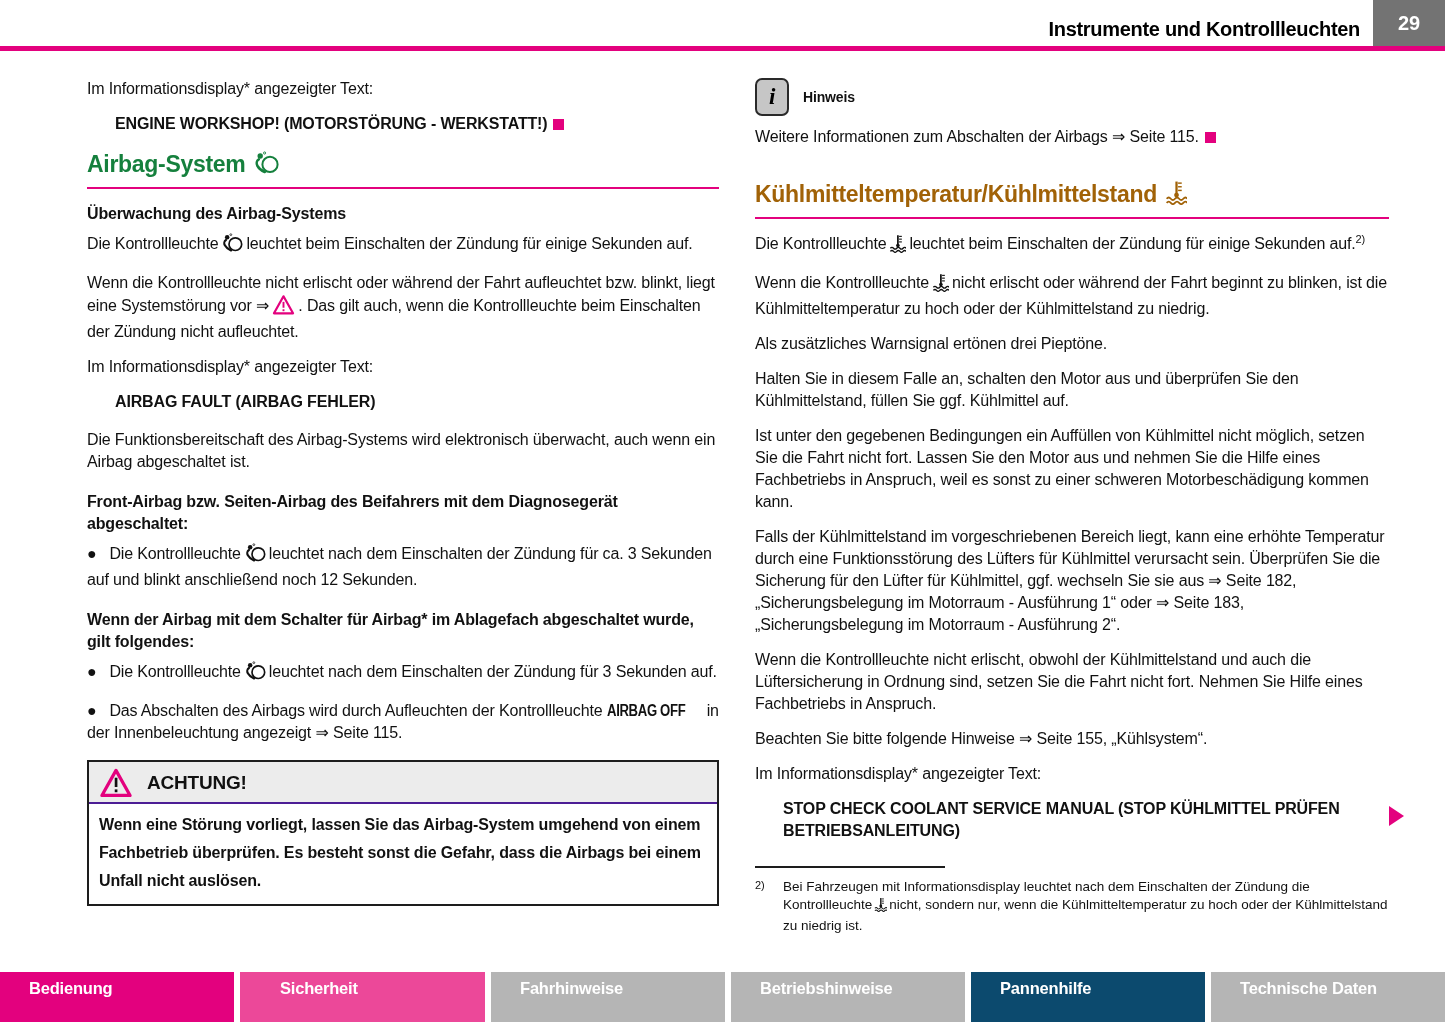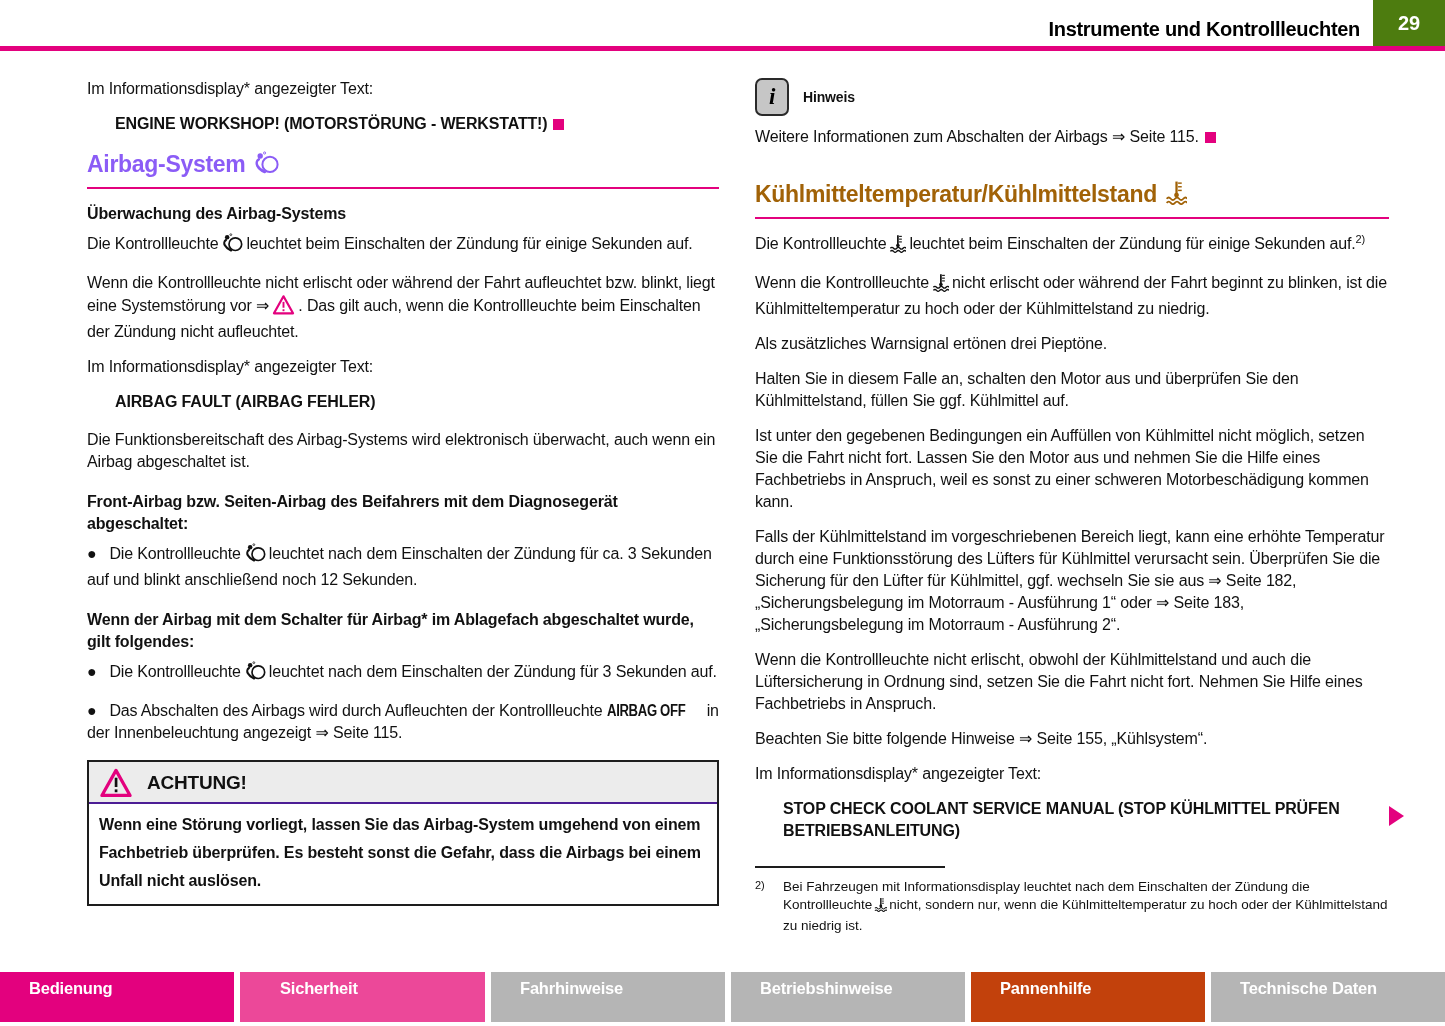--- a/index.html
+++ b/index.html
@@ -88,30 +88,30 @@
       <circle cx="11" cy="14.5" r="2.3" fill="currentColor"></circle>
       <path d="M1.5 18 q2 -2.4 4 0 t4 0 t4 0 t4 0 t4 0" fill="none" stroke="currentColor" stroke-width="1.7"></path>
       <path d="M1.5 22 q2 -2.4 4 0 t4 0 t4 0 t4 0 t4 0" fill="none" stroke="currentColor" stroke-width="1.7"></path>
     </g>
   </defs>
 </svg>
 
 <div class="page">
 
   <div class="hdr-title">Instrumente und Kontrollleuchten</div>
-  <div class="hdr-pagebox acc-bg" style="background: #4d7c0f;">29</div>
+  <div class="hdr-pagebox acc-bg" style="background: #737373;">29</div>
   <div class="hdr-rule acc-bg" style="background: rgb(227, 1, 126);"></div>
 
   <div class="col col-left">
 
     <p class="intro">Im Informationsdisplay* angezeigter Text:</p>
 
     <p class="display-line"><span>ENGINE WORKSHOP! (MOTORSTÖRUNG - WERKSTATT!)</span><span class="sq acc-bg" style="background: rgb(227, 1, 126);"></span></p>
 
-    <h2 class="sec acc-fg acc-bd" style="color: #8b5cf6; border-bottom-color: rgb(227, 1, 126); margin-top: 12px;"><span>Airbag-System</span><span class="icon-h"><svg width="26" height="24" viewBox="0 0 26 24">
+    <h2 class="sec acc-fg acc-bd" style="color: #15803d; border-bottom-color: rgb(227, 1, 126); margin-top: 12px;"><span>Airbag-System</span><span class="icon-h"><svg width="26" height="24" viewBox="0 0 26 24">
             <use href="#g-airbag"></use>
           </svg></span></h2>
 
     <p class="subhead" style="margin-top:8px">Überwachung des Airbag-Systems</p>
 
     <p><span>Die Kontrollleuchte</span><span class="icon-inline"><svg width="22" height="20" viewBox="0 0 26 24">
             <use href="#g-airbag"></use>
           </svg></span><span>leuchtet beim Einschalten der Zündung für einige Sekunden auf.</span></p>
 
     <p><span>Wenn die Kontrollleuchte nicht erlischt oder während der Fahrt aufleuchtet bzw. blinkt, liegt eine Systemstörung vor ⇒</span><span class="icon-inline acc-fg" style="color: rgb(227, 1, 126);"><svg width="23" height="21" viewBox="0 0 24 22">
@@ -202,17 +202,17 @@
     </div>
   </div>
 
   <div class="cont-arrow acc-bl" style="border-left-color: rgb(227, 1, 126);"></div>
 
   <div class="tabbar">
     <div class="tab acc-bg" style="background: rgb(227, 1, 126);">Bedienung</div>
     <div class="tab" style="background: #ec4899; padding-left: 40px;">Sicherheit</div>
     <div class="tab" style="background: rgb(181, 181, 181);">Fahrhinweise</div>
     <div class="tab" style="background: rgb(181, 181, 181);">Betriebshinweise</div>
-    <div class="tab" style="background: #c2410c;">Pannenhilfe</div>
+    <div class="tab" style="background: #0c4a6e;">Pannenhilfe</div>
     <div class="tab" style="background: rgb(181, 181, 181);">Technische Daten</div>
   </div>
 
 </div>
 
 </body></html>

